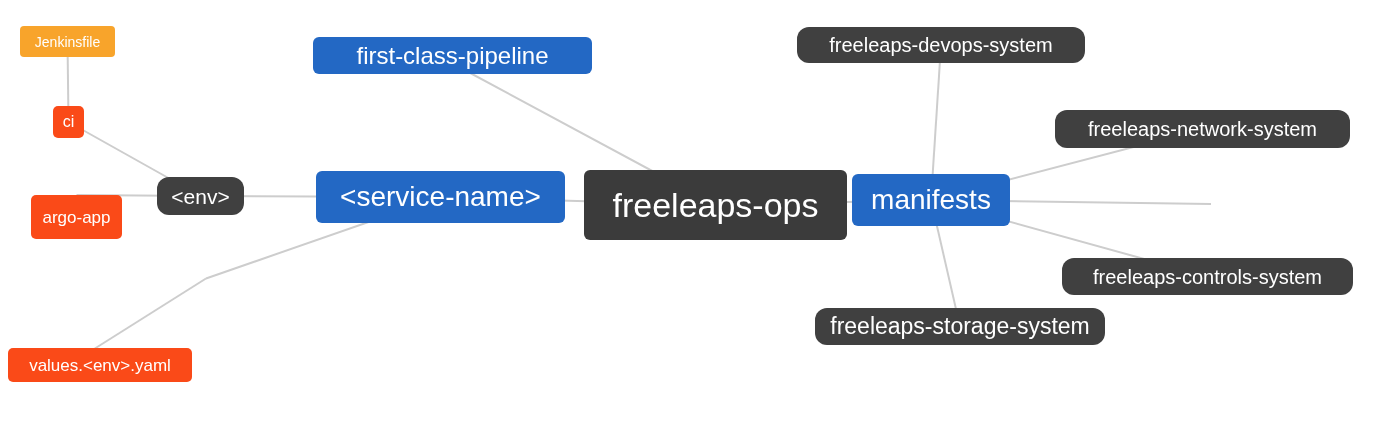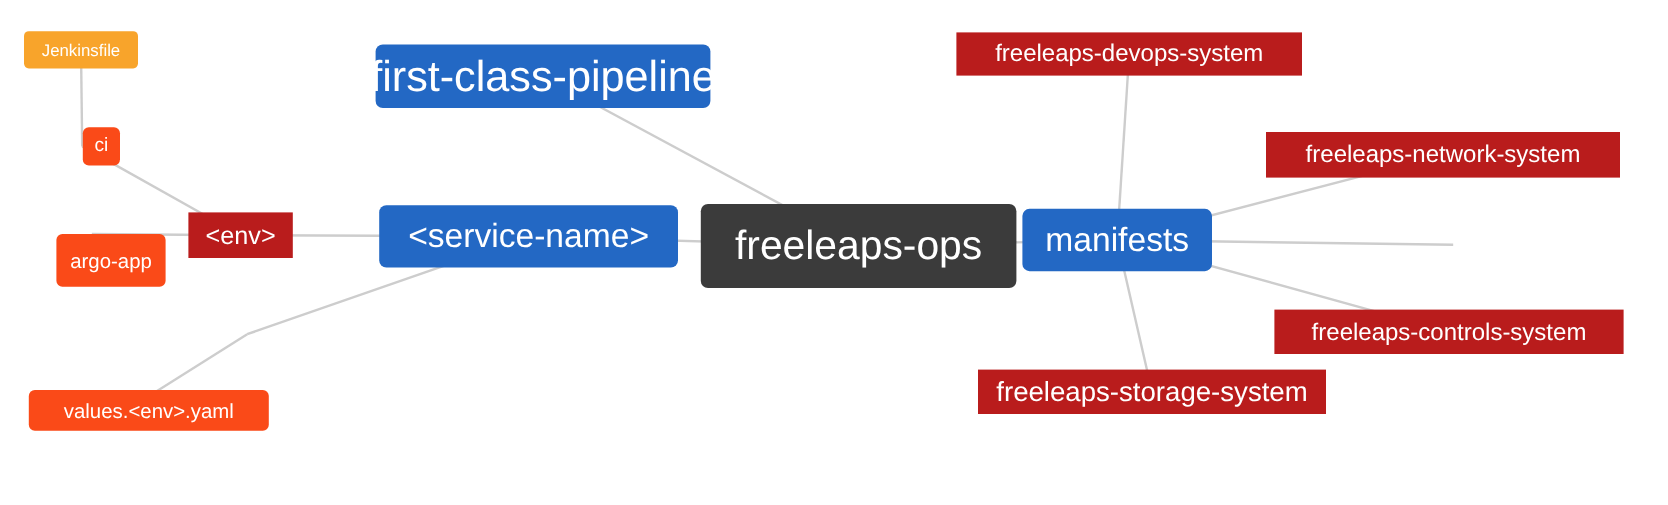--- a/index.html
+++ b/index.html
@@ -34,22 +34,22 @@
     justify-content: center;
     color: #ffffff;
     white-space: nowrap;
     border-radius: 5px;
     cursor: pointer;
     line-height: 1;
     user-select: none;
   }
   .node.root   { background: #3b3b3b; border-radius: 6px; }
   .node.branch { background: #2368c4; border-radius: 6px; }
-  .node.green  { background: #b91c1c; border-radius: 0; }
-  .node.red    { background: #fa4a18; margin-left: 16px; }
+  .node.green  { background: #404040; border-radius: 12px; }
+  .node.red    { background: #fa4a18; }
   .node.orange { background: #f8a42b; }
 </style>
 </head>
 <body>
 
 <div class="canvas">
 
   <svg class="edge-layer" width="1390" height="421" viewBox="0 0 1390 421">
     <line x1="67.5" y1="41.5" x2="68.5" y2="122"></line>
     <line x1="68.5" y1="122" x2="200.5" y2="196"></line>
@@ -69,23 +69,23 @@
 
   <div class="node orange" style="left:20px;  top:26px;  width:95px;  height:31px; font-size:14px; border-radius:4px">Jenkinsfile</div>
 
   <div class="node red" style="left:53px;  top:106px; width:31px;  height:32px; font-size:16px">ci</div>
 
   <div class="node red" style="left:31px;  top:195px; width:91px;  height:44px; font-size:17px">argo-app</div>
 
   <div class="node green" style="left:157px; top:177px; width:87px;  height:38px; font-size:21px">&lt;env&gt;</div>
 
 
-  <div class="node red" style="left:8px;   top:325px; width:200px; height:34px; font-size:17px">values.&lt;env&gt;.yaml</div>
+  <div class="node red" style="left:8px;   top:348px; width:184px; height:34px; font-size:17px">values.&lt;env&gt;.yaml</div>
 
-  <div class="node branch" style="left:313px; top:37px;  width:279px; height:53px; font-size:36px">first-class-pipeline</div>
+  <div class="node branch" style="left:313px; top:37px;  width:279px; height:37px; font-size:24px">first-class-pipeline</div>
 
   <div class="node branch" style="left:316px; top:171px; width:249px; height:52px; font-size:28px">&lt;service-name&gt;</div>
 
   <div class="node root" style="left:584px; top:170px; width:263px; height:70px; font-size:34px">freeleaps-ops</div>
 
   <div class="node branch" style="left:852px; top:174px; width:158px; height:52px; font-size:28px">manifests</div>
 
   <div class="node green" style="left:797px;  top:27px;  width:288px; height:36px; font-size:20px">freeleaps-devops-system</div>
 
   <div class="node green" style="left:1055px; top:110px; width:295px; height:38px; font-size:20px">freeleaps-network-system</div>

